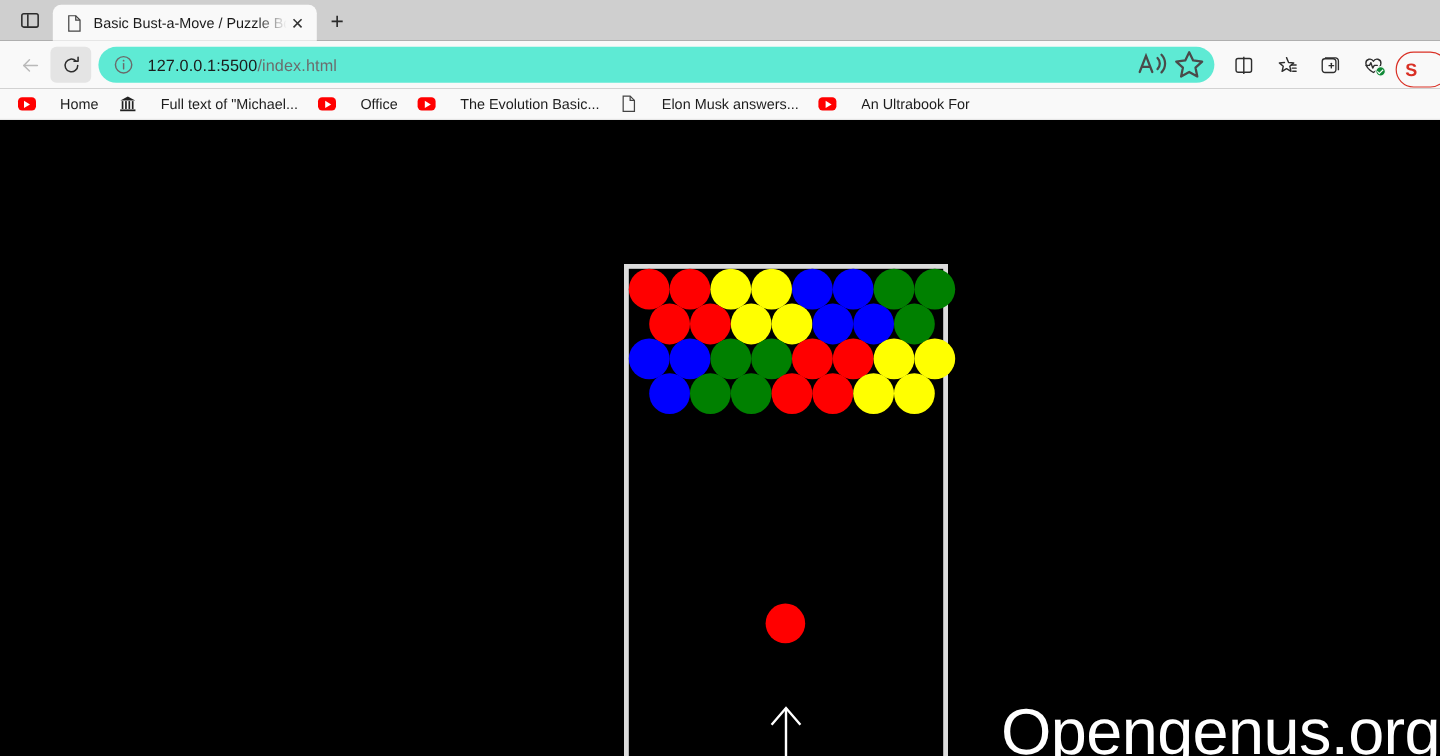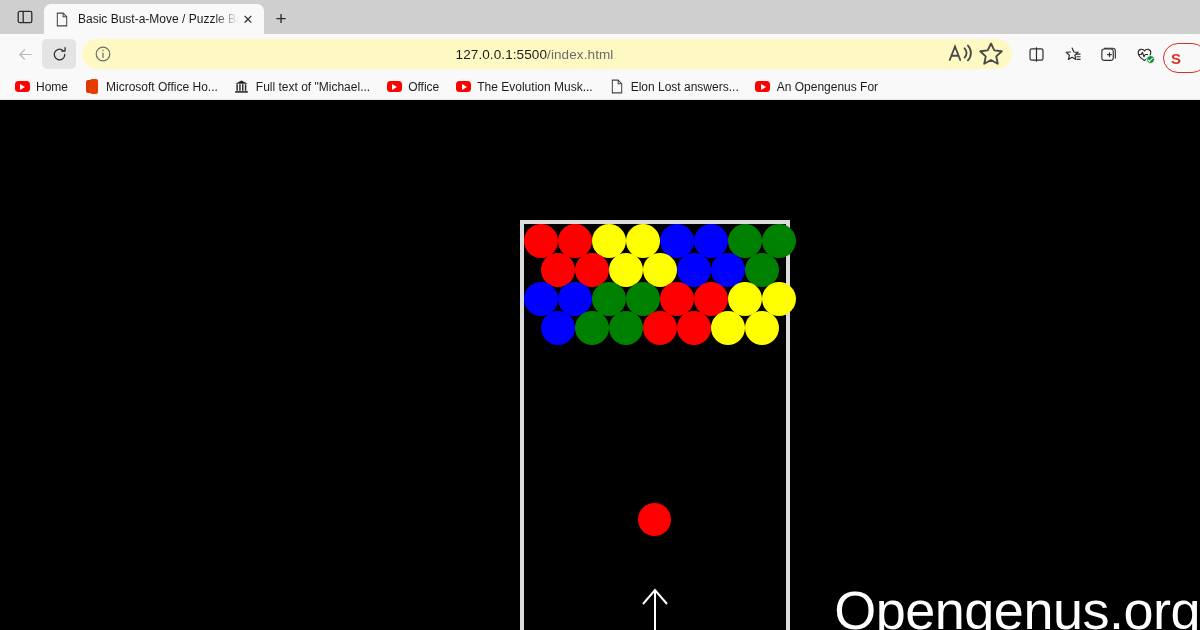--- a/index.html
+++ b/index.html
@@ -57,22 +57,22 @@
     width: 34px; height: 30px; border-radius: 5px;
     display: flex; align-items: center; justify-content: center;
     color: #5a5a5a;
   }
   .nav-btn.disabled { color: #b9b9b9; }
   .nav-btn.reloaded { background: #e4e4e4; color:#2c2c2c; }
   .nav-btn svg { width: 17px; height: 17px; }
 
   .omnibox {
     flex: 1 1 auto; height: 30px; margin: 0 6px 0 6px;
-    background: #fef9c3; border-radius: 16px;
-    display: flex; align-items: center; padding: 0 6px 0 12px; text-align: center;
+    background: #5eead4; border-radius: 16px;
+    display: flex; align-items: center; padding: 0 6px 0 12px;
   }
   .info-icon { width: 18px; height: 18px; flex:0 0 18px; display:flex; align-items:center; justify-content:center; color:#6a6a6a; }
   .url-text {
     margin-left: 11px; font-size: 13.5px; color: #1c1c1c;
     flex: 1 1 auto; white-space: nowrap; letter-spacing: .1px;
   }
   .url-text .dim { color: #6c6c6c; }
   .omni-btn {
     width: 30px; height: 26px; border-radius: 5px;
     display: flex; align-items: center; justify-content: center;
@@ -109,21 +109,21 @@
     display: flex; align-items: center; padding: 0 6px;
     overflow: hidden; border-bottom: 1px solid #e6e6e6;
   }
   .bm {
     display: flex; align-items: center; height: 22px;
     padding: 0 8px; border-radius: 4px; flex: 0 0 auto;
     max-width: 170px;
   }
   .bm-ico { width: 16px; height: 16px; flex: 0 0 16px; display:flex; align-items:center; justify-content:center; }
   .bm-label {
-    font-size: 12px; color: #1d1d1d; margin-left: 6px;
+    font-size: 12px; color: #1d1d1d; margin-left: 20px;
     white-space: nowrap; overflow: hidden; text-overflow: ellipsis;
   }
 
   
   .yt {
     width: 15px; height: 11px; border-radius: 3.5px; background: #ff0000;
     display: flex; align-items: center; justify-content: center;
   }
   .yt::after {
     content: ""; width: 0; height: 0;
@@ -273,29 +273,20 @@
 
   <div class="bookmarks">
 
     <div class="bm">
       <span class="bm-ico">
           <span class="yt"></span>
         </span>
       <span class="bm-label">Home</span>
     </div>
 
-    <div class="bm">
-      <span class="bm-ico">
-        <span class="office-ico">
-            <span class="a"></span>
-            <span class="b"></span>
-          </span>
-      </span>
-      <span class="bm-label">Microsoft Office Ho...</span>
-    </div>
 
     <div class="bm">
       <span class="bm-ico arch-ico">
         <svg viewBox="0 0 16 16" fill="none" stroke="#222" stroke-width="1.1">
           <polygon points="8,1.6 14.6,5 1.4,5" fill="#222" stroke="none"></polygon>
           <rect x="2.6" y="5.6" width="1.5" height="7" fill="#222" stroke="none"></rect>
           <rect x="5.6" y="5.6" width="1.5" height="7" fill="#222" stroke="none"></rect>
           <rect x="8.6" y="5.6" width="1.5" height="7" fill="#222" stroke="none"></rect>
           <rect x="11.6" y="5.6" width="1.5" height="7" fill="#222" stroke="none"></rect>
           <rect x="1.2" y="13" width="13.6" height="1.6" fill="#222" stroke="none"></rect>
@@ -309,39 +300,39 @@
       <span class="bm-ico">
           <span class="yt"></span>
         </span>
       <span class="bm-label">Office</span>
     </div>
 
     <div class="bm">
       <span class="bm-ico">
           <span class="yt"></span>
         </span>
-      <span class="bm-label">The Evolution Musk...</span>
+      <span class="bm-label">The Evolution Basic...</span>
     </div>
 
 
     <div class="bm">
       <span class="bm-ico doc-ico">
         <svg viewBox="0 0 14 16" fill="none" stroke="#444" stroke-width="1.1">
           <path d="M2 1.2h6.2L12 5v9.8H2z"></path>
             <path d="M8.2 1.2V5H12"></path>
         </svg>
       </span>
-      <span class="bm-label">Elon Lost answers...</span>
+      <span class="bm-label">Elon Musk answers...</span>
     </div>
 
     <div class="bm">
       <span class="bm-ico">
           <span class="yt"></span>
         </span>
-      <span class="bm-label">An Opengenus For</span>
+      <span class="bm-label">An Ultrabook For</span>
     </div>
 
   </div>
 
   <div class="page">
 
     <div class="game-frame">
       <div class="grid-layer" id="grid-layer">
           <div class="bubble" style="width: 34px; height: 34px; left: 0px; top: 0px; background: rgb(255, 0, 0);"></div>
           <div class="bubble" style="width: 34px; height: 34px; left: 34px; top: 0px; background: rgb(255, 0, 0);"></div>

